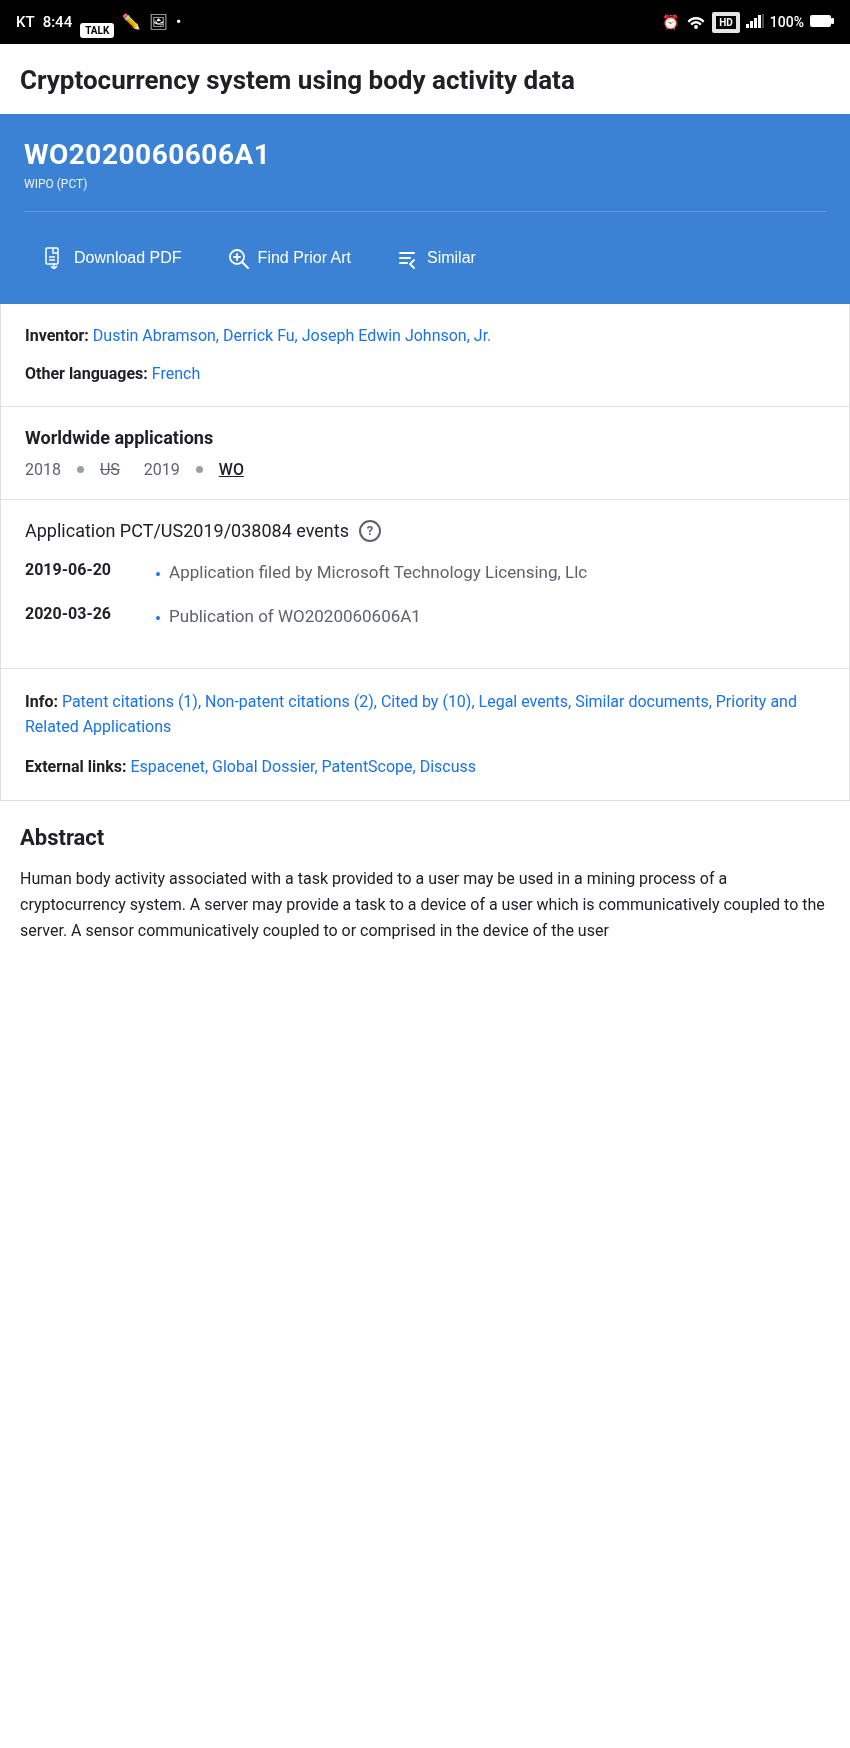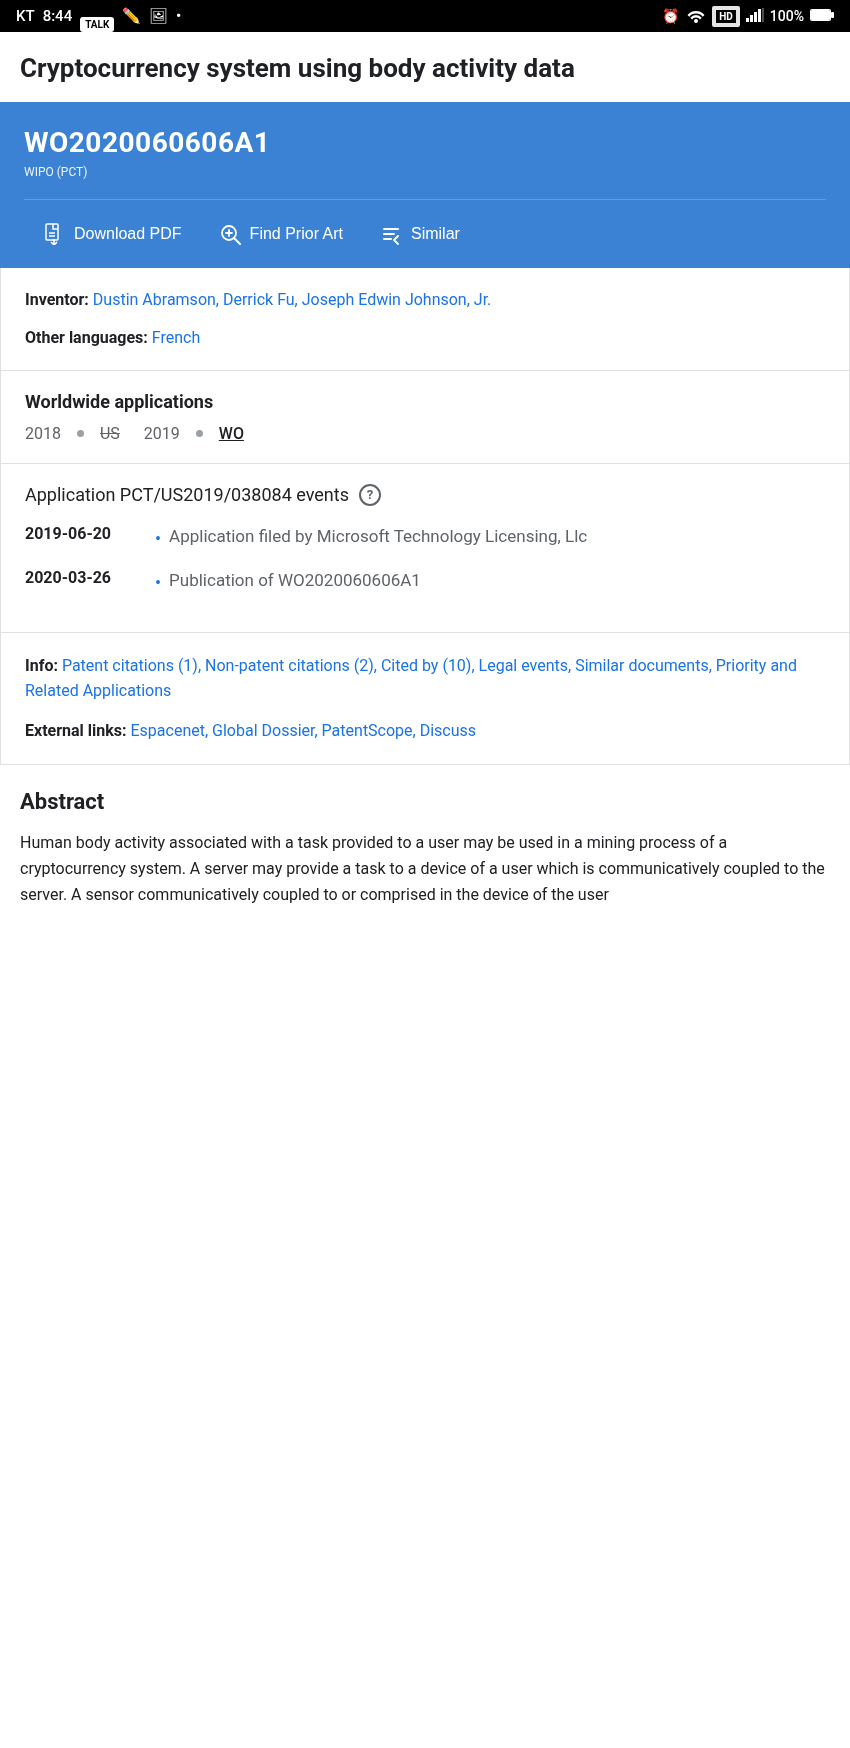--- a/index.html
+++ b/index.html
@@ -14,21 +14,21 @@
     }
 
     
     .status-bar {
       background: #000;
       color: #fff;
       display: flex;
       align-items: center;
       justify-content: space-between;
       padding: 0 16px;
-      height: 32px;
+      height: 44px;
       font-size: 15px;
       font-weight: 500;
     }
     .status-left {
       display: flex;
       align-items: center;
       gap: 8px;
     }
     .status-right {
       display: flex;
@@ -61,24 +61,24 @@
     .patent-org {
       font-size: 12px;
       color: rgba(255,255,255,0.9);
       margin-top: 6px;
     }
 
     
     .action-buttons {
       display: flex;
       align-items: center;
-      gap: 0;
+      gap: 8px;
       margin-top: 20px;
       border-top: 1px solid rgba(255,255,255,0.2);
-      padding: 8px 0;
+      padding: 20px 0;
     }
     .action-btn {
       display: flex;
       align-items: center;
       gap: 8px;
       color: #fff;
       font-size: 16px;
       padding: 14px 18px;
       cursor: pointer;
       text-decoration: none;

